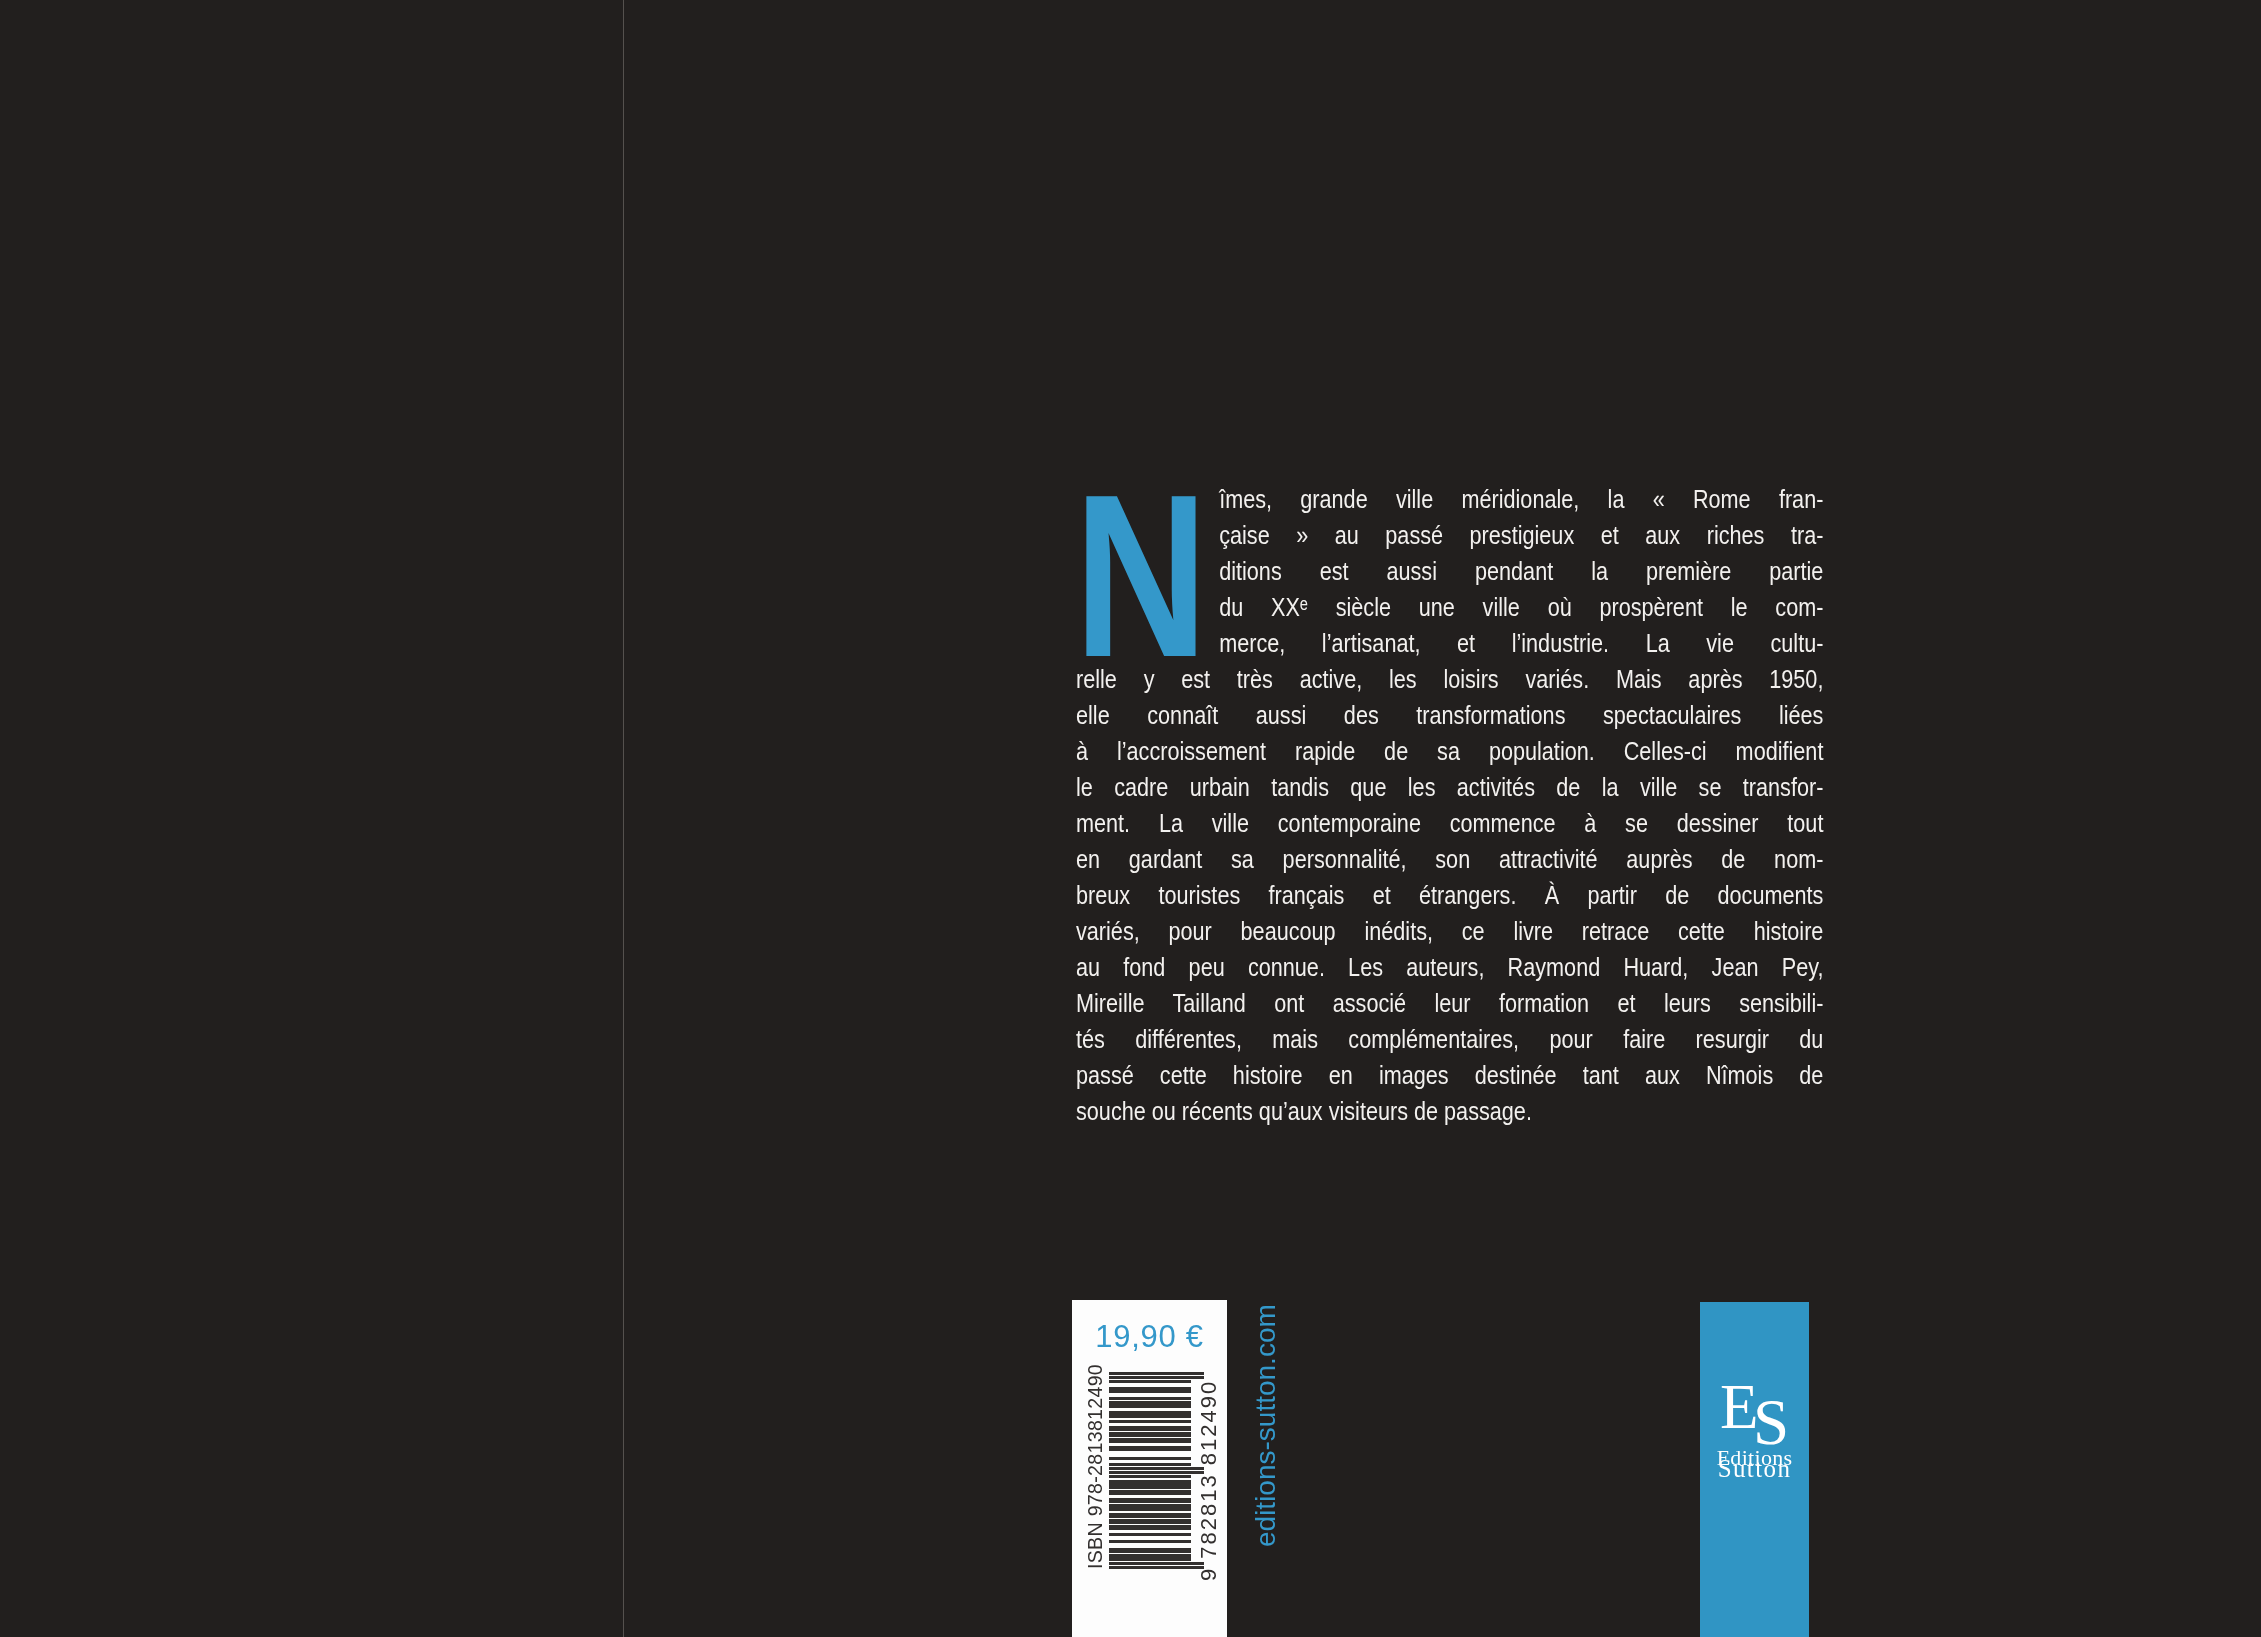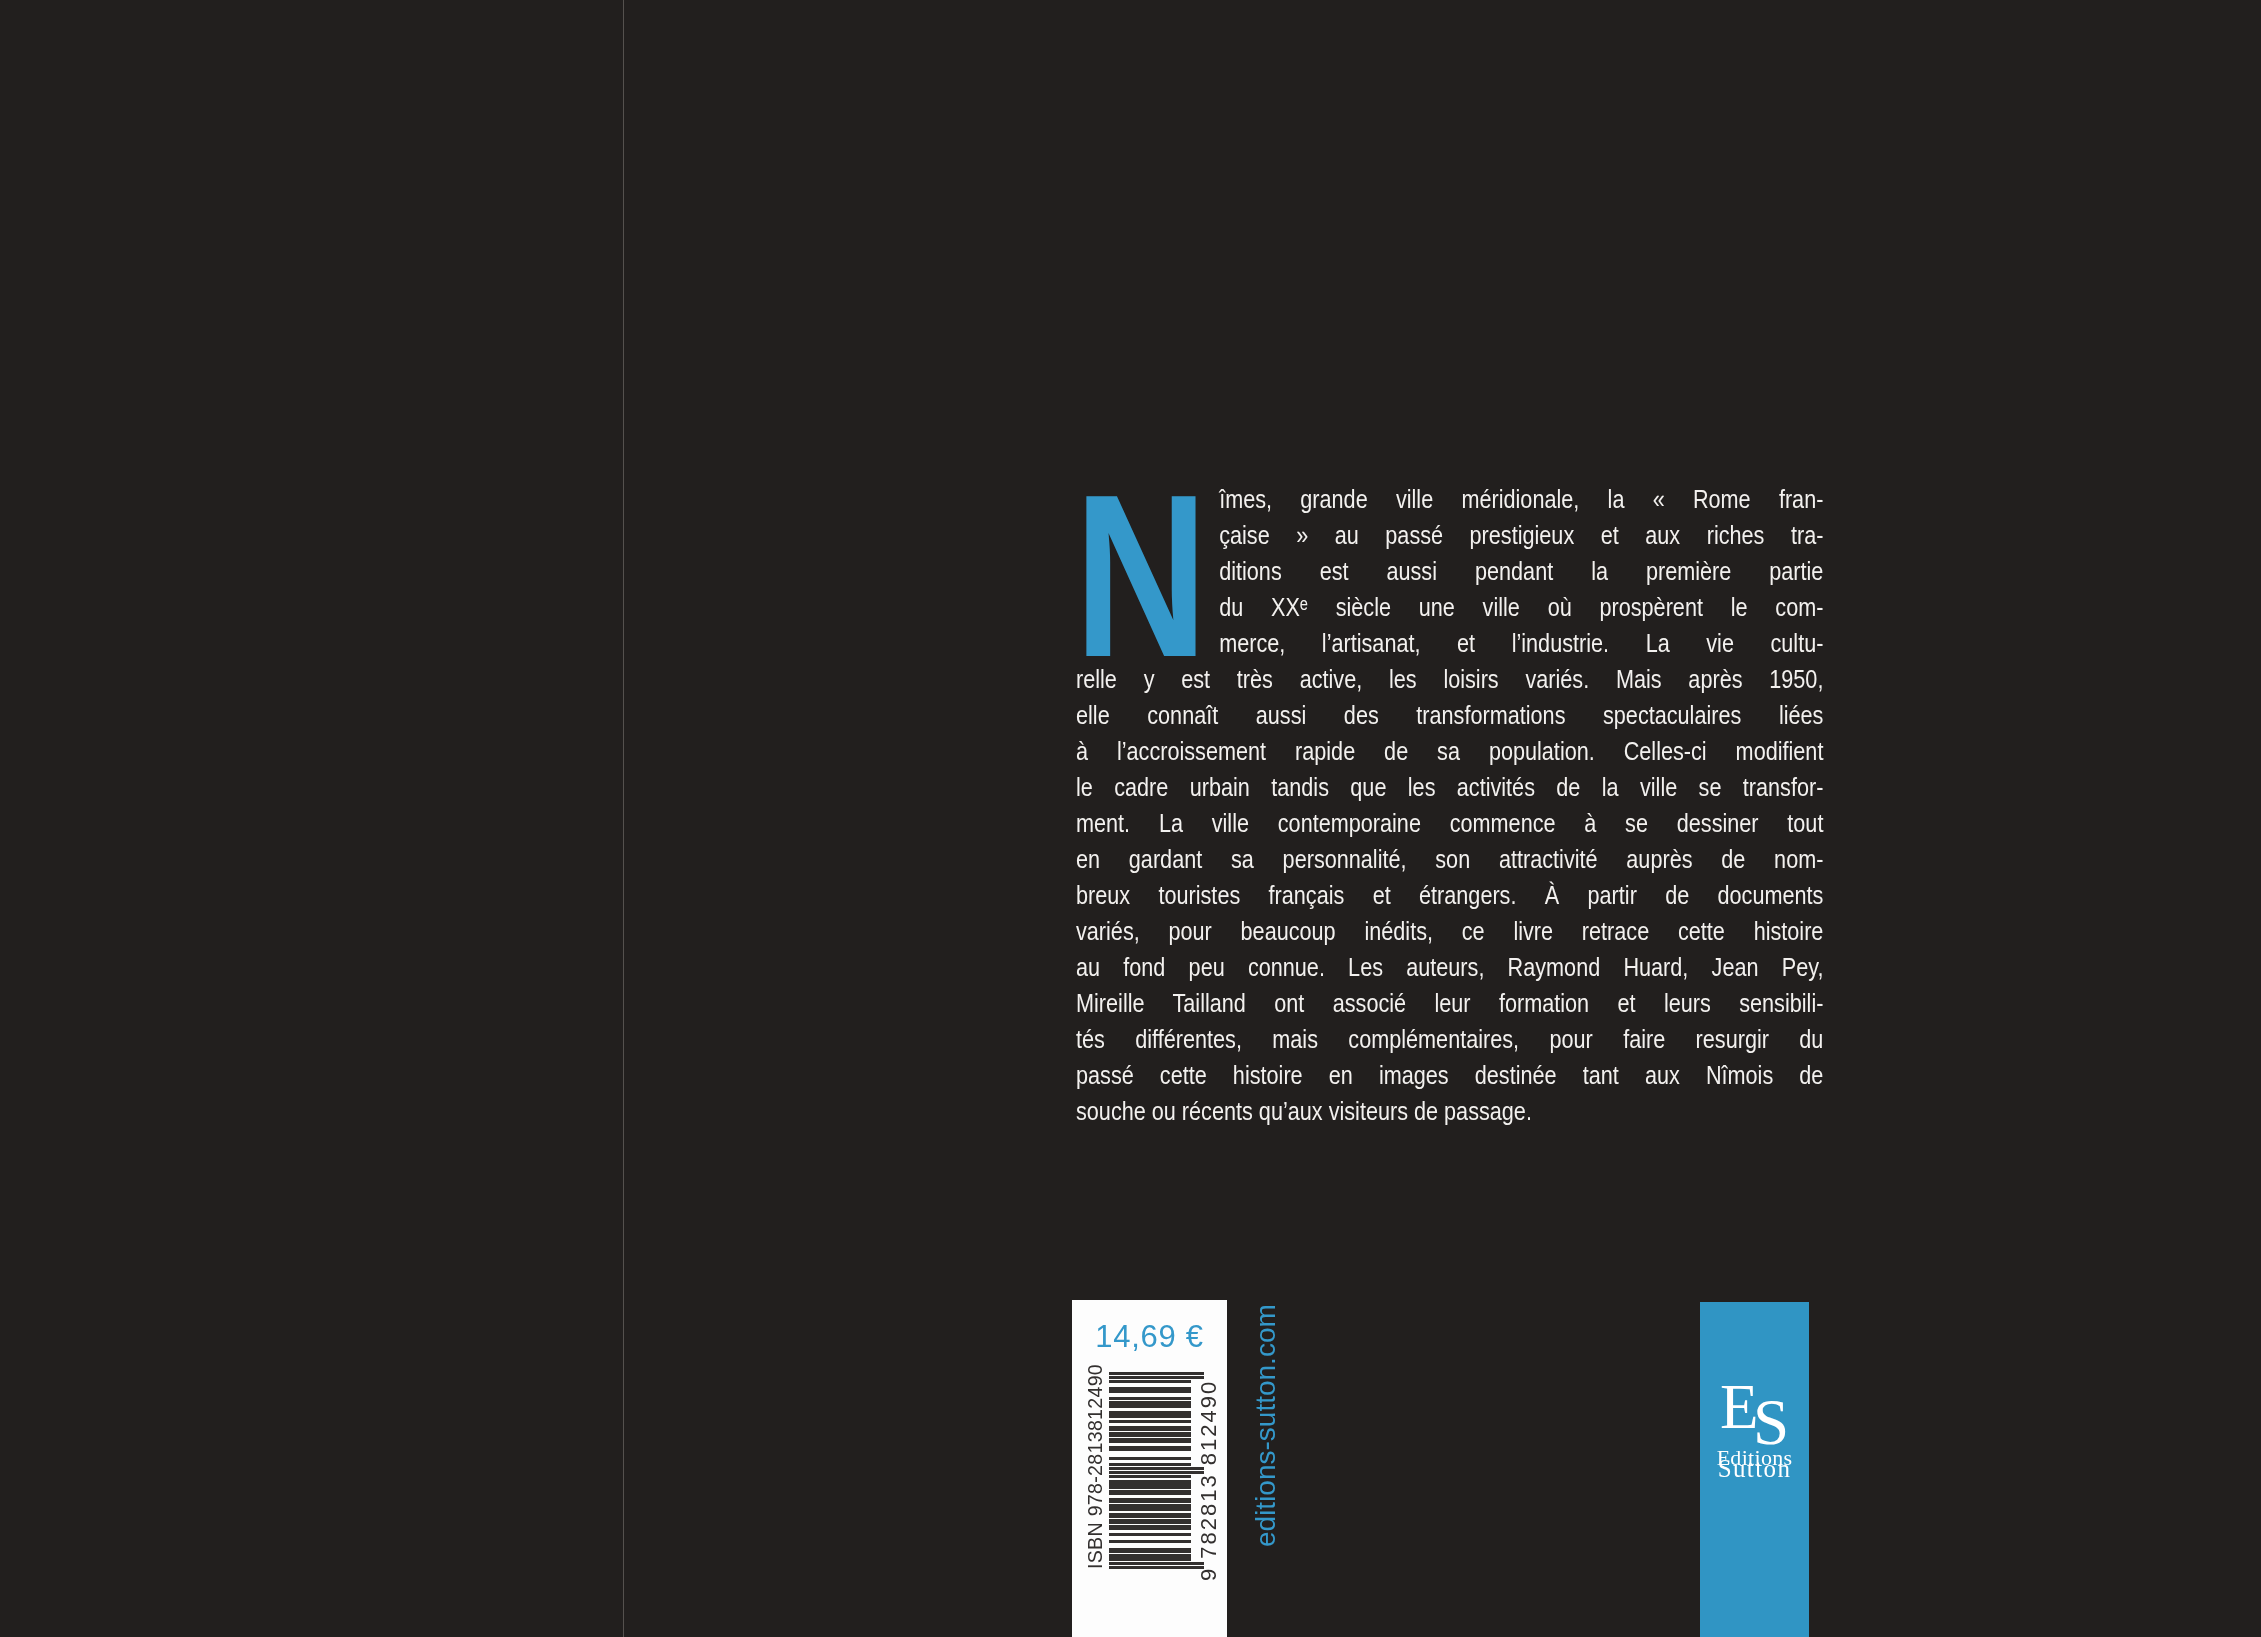--- a/index.html
+++ b/index.html
@@ -108,21 +108,21 @@
         <div class="tline">variés, pour beaucoup inédits, ce livre retrace cette histoire</div>
         <div class="tline">au fond peu connue. Les auteurs, Raymond Huard, Jean Pey,</div>
         <div class="tline">Mireille Tailland ont associé leur formation et leurs sensibili-</div>
         <div class="tline">tés différentes, mais complémentaires, pour faire resurgir du</div>
         <div class="tline">passé cette histoire en images destinée tant aux Nîmois de</div>
         <div class="tline last">souche ou récents qu’aux visiteurs de passage.</div>
       </div>
   </div>
 
   <div class="barcode-box">
-    <div class="price">14,69 €</div>
+    <div class="price">19,90 €</div>
   </div>
 
   <div class="vtext isbn-label">ISBN 978-2813812490</div>
 
   <div class="bars" id="barcode-bars">
       <div class="bar long" style="top: 194px; height: 2.5px;"></div>
       <div class="bar long" style="top: 190px; height: 2.5px;"></div>
       <div class="bar" style="top: 182px; height: 6.6px;"></div>
       <div class="bar" style="top: 176px; height: 4.5px;"></div>
       <div class="bar" style="top: 168px; height: 2.5px;"></div>

